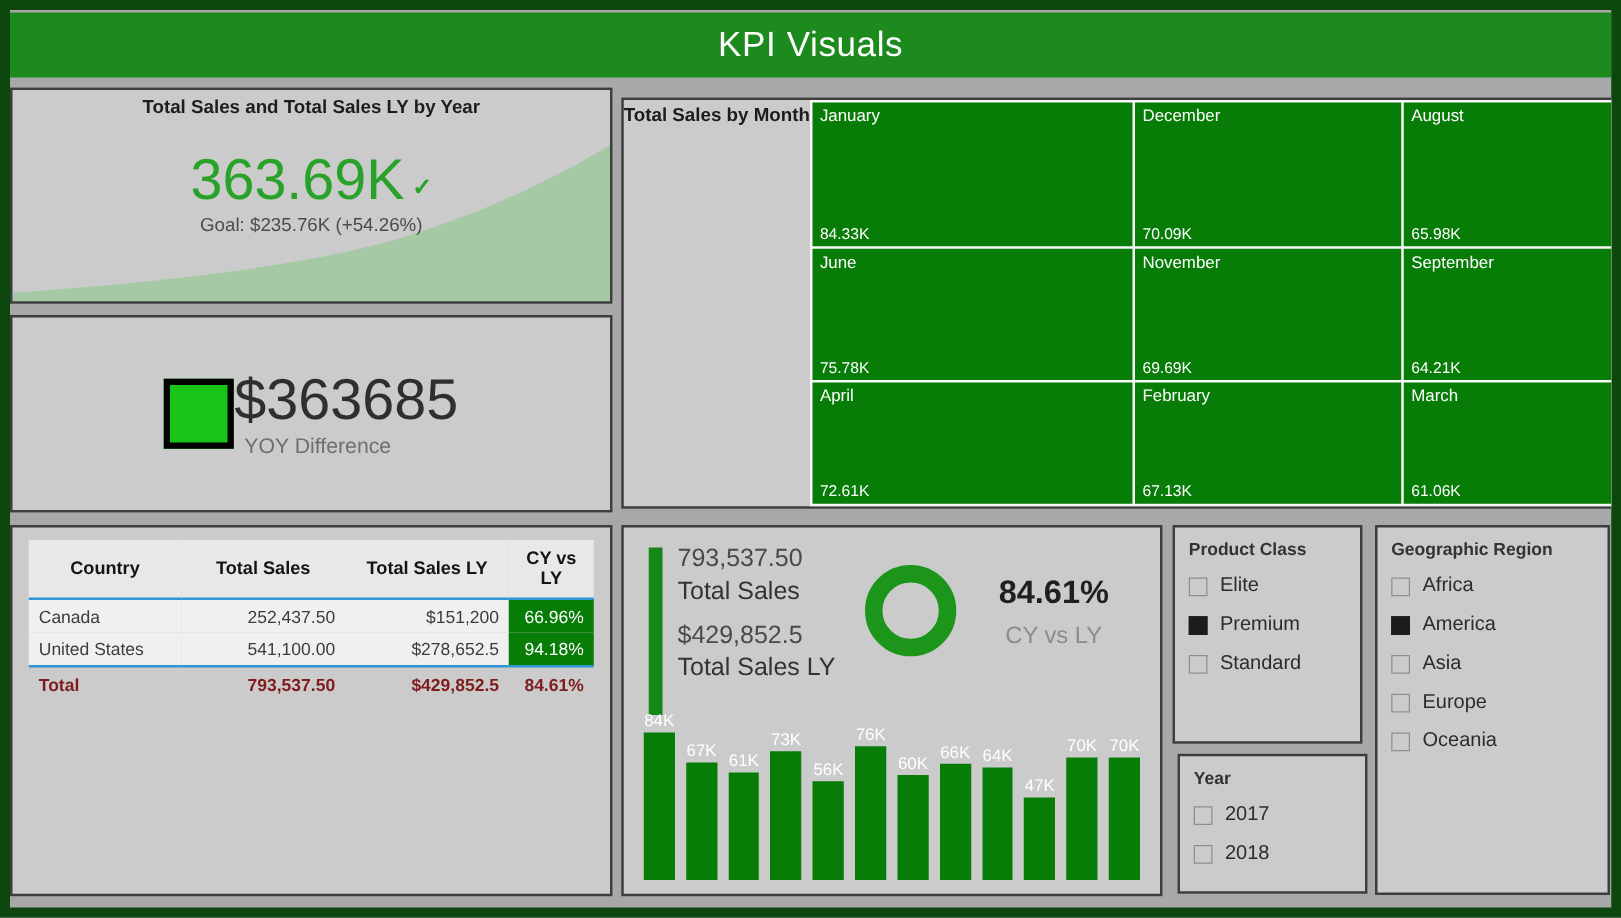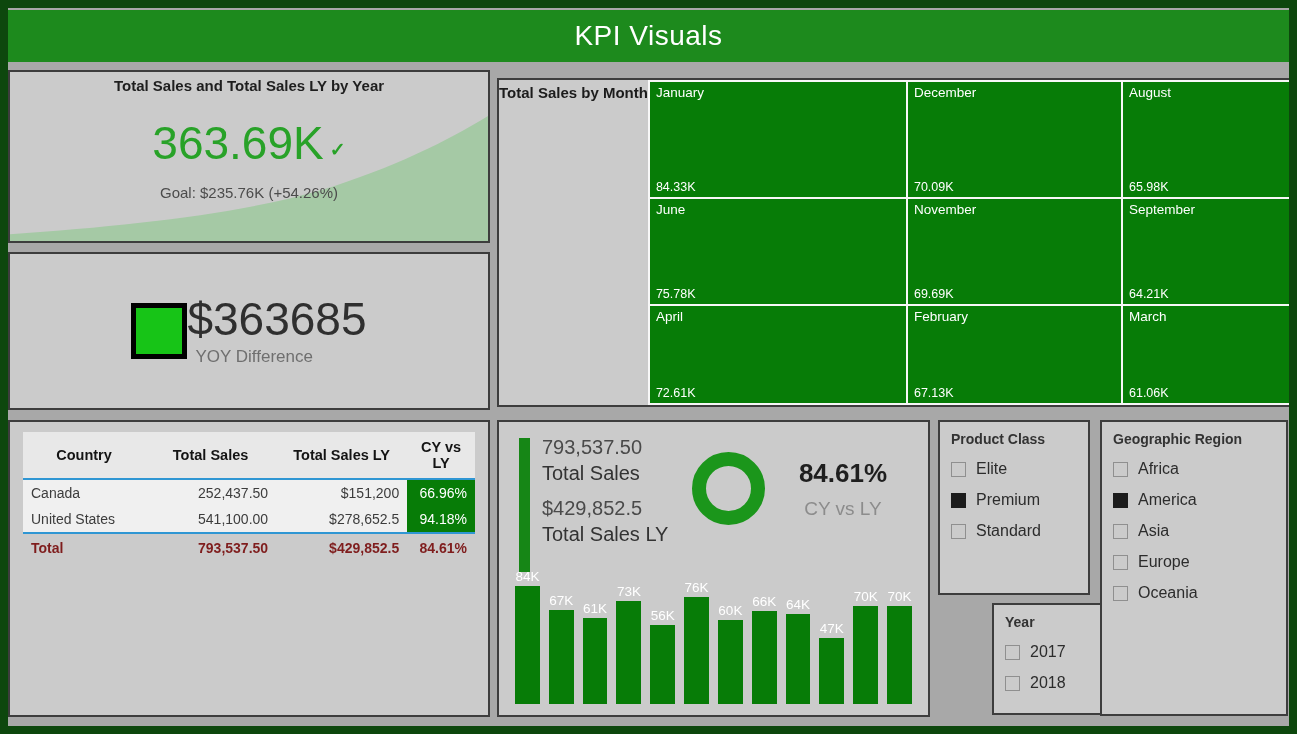--- a/index.html
+++ b/index.html
@@ -18,21 +18,21 @@
   .panel { position:absolute; background:#cbcbcb; border:2px solid #3d3d3d; }
 
   
   .kpi { left:0; top:62px; width:482px; height:173px; overflow:hidden; }
   .kpi svg { position:absolute; inset:0; width:100%; height:100%; }
   .kpi-inner { position:relative; height:100%; display:flex; flex-direction:column; align-items:center; }
   .kpi-title { margin-top:5px; font-size:15px; font-weight:bold; color:#1e1e1e; }
   .kpi-value-row { margin-top:26px; display:flex; align-items:flex-start; gap:6px; }
   .kpi-value { font-size:46px; line-height:1; color:#28a228; font-weight:400; }
   .kpi-check { font-size:19px; color:#28a228; margin-top:18px; font-weight:bold; }
-  .kpi-goal { margin-top:18px; font-size:15px; color:#4c4c4c; }
+  .kpi-goal { margin-top:6px; font-size:15px; color:#4c4c4c; }
 
   
   .yoy { left:0; top:244px; width:482px; height:158px; display:flex; align-items:center; justify-content:center; }
   .yoy-row { display:flex; align-items:center; }
   .yoy-square { width:56px; height:56px; background:#17c417; border:5px solid #000; }
   .yoy-col { display:flex; flex-direction:column; }
   .yoy-value { font-size:46px; line-height:1.05; color:#2f2f2f; }
   .yoy-label { margin-top:3px; padding-left:8px; font-size:17px; color:#6f6f6f; }
 
   
@@ -70,21 +70,21 @@
   .pct-label { margin-top:9px; font-size:19px; color:#8c8c8c; }
   .bars { position:absolute; left:16px; right:16px; top:142px; height:140px;
           display:flex; align-items:flex-end; gap:9px; }
   .bar-group { flex:1; display:flex; flex-direction:column; align-items:center; justify-content:flex-end; }
   .bar-label { color:#fff; font-size:13.5px; margin-bottom:2px; white-space:nowrap; }
   .bar { width:100%; background:#077c07; }
 
   
   .slicer { padding:9px 11px; }
   .slicer-product { left:930px; top:412px; width:152px; height:175px; }
-  .slicer-year { left:984px; top:595px; width:152px; height:112px; }
+  .slicer-year { left:934px; top:595px; width:152px; height:112px; }
   .slicer-geo { left:1092px; top:412px; width:188px; height:296px; }
   .slicer-title { font-size:14px; font-weight:bold; color:#333; }
   .slicer-item { display:flex; align-items:center; gap:10px; margin-top:13px; cursor:pointer; }
   .checkbox { width:15px; height:15px; border:1px solid #8f8f8f; background:transparent; flex:none; }
   .checkbox.checked { background:#1c1c1c; border-color:#1c1c1c; }
   .slicer-label { font-size:16px; color:#2c2c2c; }
 </style>
 </head>
 <body>
 

